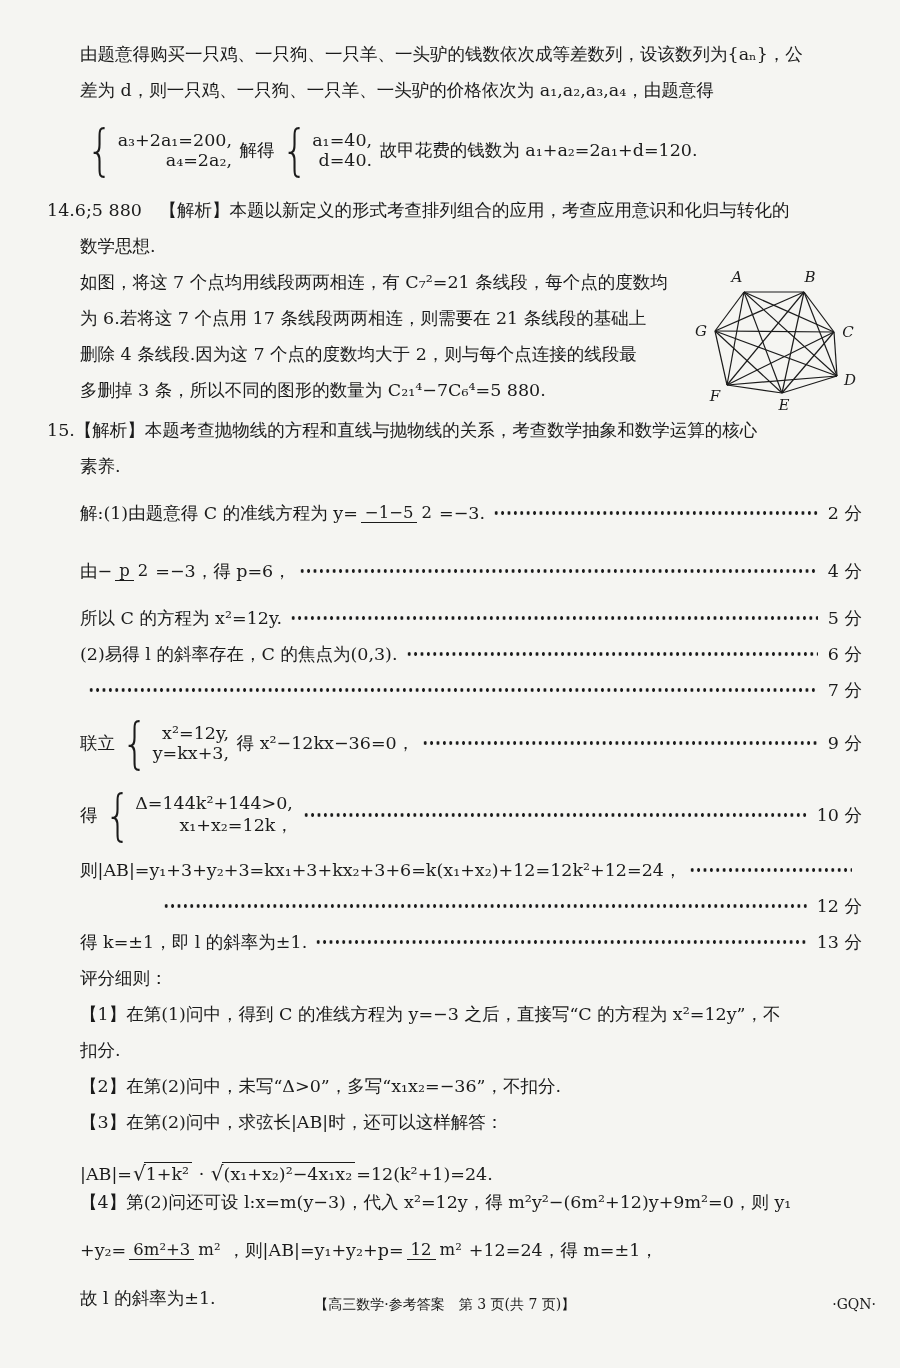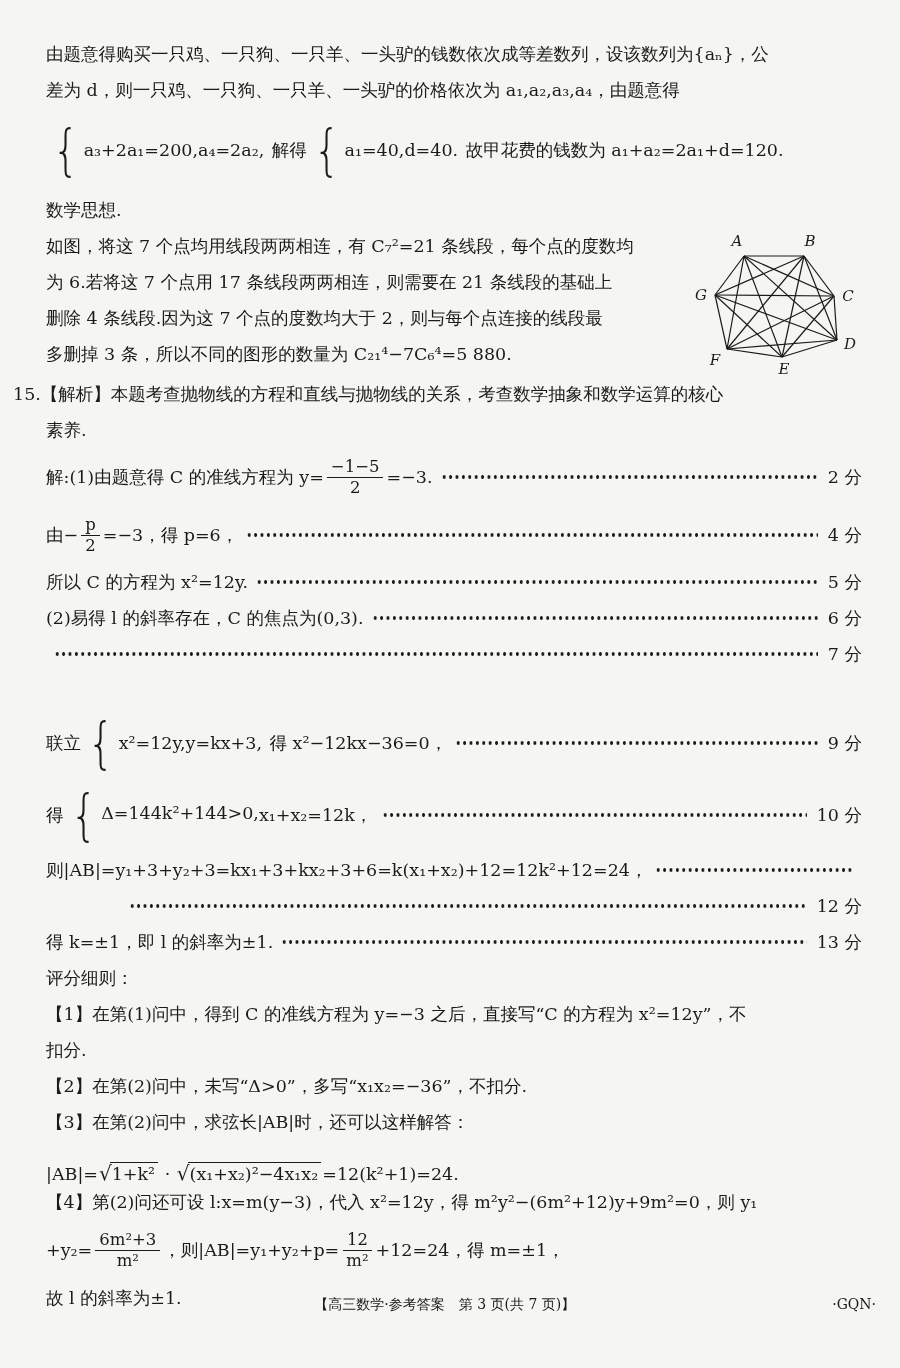--- a/index.html
+++ b/index.html
@@ -6,53 +6,53 @@
   #doc{
     position:relative;
     width:900px;height:1368px;
     margin:0 auto;
     background:#f5f5f2;
     color:#1b1b1b;
     font-family:"DejaVu Serif","DejaVu Sans",serif;
     font-size:17.5px;
     overflow:hidden;
   }
-  #content{padding:36px 38px 0 46px;}
+  #content{padding:36px 38px 0 80px;}
   .ln{
     display:flex;
     align-items:center;
     height:36px;
     white-space:pre;
   }
   .t{white-space:pre;}
   .dots{
     flex:1 1 auto;
     height:4px;
     margin:0 10px 0 8px;
     align-self:center;
     background-image:radial-gradient(circle, #1b1b1b 1.6px, transparent 1.9px);
     background-size:6.4px 4px;
     background-position:left center;
     background-repeat:repeat-x;
     min-width:14px;
   }
   .score{flex:0 0 auto; white-space:pre; text-align:right;}
   .frac{
-    display:inline-flex;flex-direction:column;align-items:center;
+    display:inline-flex;flex-direction:row;
     vertical-align:middle;margin:4px 3px;line-height:1.2;font-size:16.5px;
   }
   .fn{border-bottom:1.4px solid #1b1b1b;padding:0 4px;}
   .fd{padding:0 4px;}
   .cases{display:inline-flex;align-items:center;margin:0 2px;}
   .brace{
     font-family:"DejaVu Sans",sans-serif;
     font-size:56px;font-weight:300;line-height:0.9;
     transform:scaleX(.75);margin-right:0px;
   }
-  .rows{display:inline-flex;flex-direction:row;text-align:center;}
+  .rows{display:inline-flex;flex-direction:column;text-align:right;}
   .sqrt{display:inline-flex;align-items:stretch;margin:0 1px;}
   .rad{font-size:20px;line-height:1;align-self:flex-end;margin-right:-2px;transform:translateY(-1px);}
   .sq{border-top:1.4px solid #1b1b1b;padding:1px 3px 0 2px;}
   #fig-block{display:flex;}
   #fig-lines{flex:1 1 auto;min-width:0;}
   #fig-svg-wrap{flex:0 0 180px;display:flex;justify-content:flex-end;align-items:flex-start;padding-top:4px;}
   #footer{
     position:absolute;left:0;top:1296px;width:900px;height:30px;
     font-size:14px;
   }
@@ -61,20 +61,21 @@
 </style>
 </head>
 <body>
 
 <div id="doc">
   <div id="content">
     <div id="para-top">
         <div class="ln"><span class="t">由题意得购买一只鸡、一只狗、一只羊、一头驴的钱数依次成等差数列，设该数列为{aₙ}，公</span></div>
         <div class="ln"><span class="t">差为 d，则一只鸡、一只狗、一只羊、一头驴的价格依次为 a₁,a₂,a₃,a₄，由题意得</span></div>
         <div class="ln" style="height: 84px;"><span class="cases"><span class="brace">{</span><span class="rows"><span class="crow">a₃+2a₁=200,</span><span class="crow">a₄=2a₂,</span></span></span><span class="t"> 解得</span><span class="cases"><span class="brace">{</span><span class="rows"><span class="crow">a₁=40,</span><span class="crow">d=40.</span></span></span><span class="t"> 故甲花费的钱数为 a₁+a₂=2a₁+d=120.</span></div>
+        <div class="ln" style="margin-left: -33px;"><span class="t">14.6;5 880　【解析】本题以新定义的形式考查排列组合的应用，考查应用意识和化归与转化的</span></div>
         <div class="ln"><span class="t">数学思想.</span></div>
       </div>
     <div id="fig-block">
       <div id="fig-lines">
           <div class="ln"><span class="t">如图，将这 7 个点均用线段两两相连，有 C₇²=21 条线段，每个点的度数均</span></div>
           <div class="ln"><span class="t">为 6.若将这 7 个点用 17 条线段两两相连，则需要在 21 条线段的基础上</span></div>
           <div class="ln"><span class="t">删除 4 条线段.因为这 7 个点的度数均大于 2，则与每个点连接的线段最</span></div>
           <div class="ln"><span class="t">多删掉 3 条，所以不同的图形的数量为 C₂₁⁴−7C₆⁴=5 880.</span></div>
         </div>
       <div id="fig-svg-wrap">
@@ -111,21 +112,21 @@
       </div>
     </div>
     <div id="para-bottom">
         <div class="ln" style="margin-left: -33px;"><span class="t">15.【解析】本题考查抛物线的方程和直线与抛物线的关系，考查数学抽象和数学运算的核心</span></div>
         <div class="ln"><span class="t">素养.</span></div>
         <div class="ln" style="height: 58px;"><span class="t">解:(1)由题意得 C 的准线方程为 y=</span><span class="frac"><span class="fn">−1−5</span><span class="fd">2</span></span><span class="t">=−3.</span><span class="dots"></span><span class="score">2 分</span></div>
         <div class="ln" style="height: 58px;"><span class="t">由−</span><span class="frac"><span class="fn">p</span><span class="fd">2</span></span><span class="t">=−3，得 p=6，</span><span class="dots"></span><span class="score">4 分</span></div>
         <div class="ln"><span class="t">所以 C 的方程为 x²=12y.</span><span class="dots"></span><span class="score">5 分</span></div>
         <div class="ln"><span class="t">(2)易得 l 的斜率存在，C 的焦点为(0,3).</span><span class="dots"></span><span class="score">6 分</span></div>
         <div class="ln"><span class="dots"></span><span class="score">7 分</span></div>
-        <div class="ln" style="height: 70px; margin-top: 36px;"><span class="t">联立</span><span class="cases"><span class="brace">{</span><span class="rows"><span class="crow">x²=12y,</span><span class="crow">y=kx+3,</span></span></span><span class="t"> 得 x²−12kx−36=0，</span><span class="dots"></span><span class="score">9 分</span></div>
+        <div class="ln" style="height: 70px;"><span class="t">联立</span><span class="cases"><span class="brace">{</span><span class="rows"><span class="crow">x²=12y,</span><span class="crow">y=kx+3,</span></span></span><span class="t"> 得 x²−12kx−36=0，</span><span class="dots"></span><span class="score">9 分</span></div>
         <div class="ln" style="height: 74px;"><span class="t">得</span><span class="cases"><span class="brace">{</span><span class="rows"><span class="crow">Δ=144k²+144&gt;0,</span><span class="crow">x₁+x₂=12k，</span></span></span><span class="dots"></span><span class="score">10 分</span></div>
         <div class="ln"><span class="t">则|AB|=y₁+3+y₂+3=kx₁+3+kx₂+3+6=k(x₁+x₂)+12=12k²+12=24，</span><span class="dots"></span></div>
         <div class="ln" style="margin-left: 75px;"><span class="dots"></span><span class="score">12 分</span></div>
         <div class="ln"><span class="t">得 k=±1，即 l 的斜率为±1.</span><span class="dots"></span><span class="score">13 分</span></div>
         <div class="ln"><span class="t">评分细则：</span></div>
         <div class="ln"><span class="t">【1】在第(1)问中，得到 C 的准线方程为 y=−3 之后，直接写“C 的方程为 x²=12y”，不</span></div>
         <div class="ln"><span class="t">扣分.</span></div>
         <div class="ln"><span class="t">【2】在第(2)问中，未写“Δ&gt;0”，多写“x₁x₂=−36”，不扣分.</span></div>
         <div class="ln"><span class="t">【3】在第(2)问中，求弦长|AB|时，还可以这样解答：</span></div>
         <div class="ln" style="height: 44px; align-items: flex-end;"><span class="t">|AB|=</span><span class="sqrt"><span class="rad">√</span><span class="sq">1+k²</span></span><span class="t"> · </span><span class="sqrt"><span class="rad">√</span><span class="sq">(x₁+x₂)²−4x₁x₂</span></span><span class="t">=12(k²+1)=24.</span></div>

